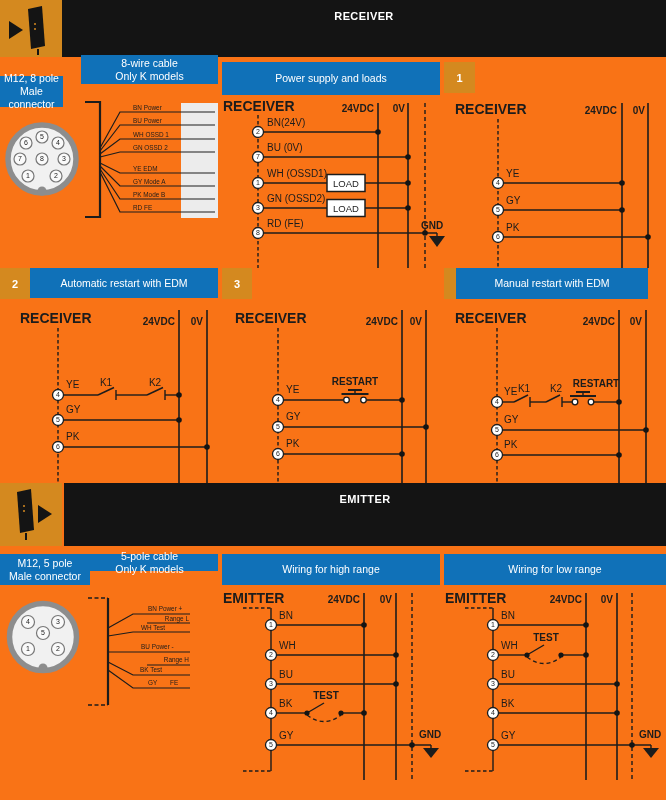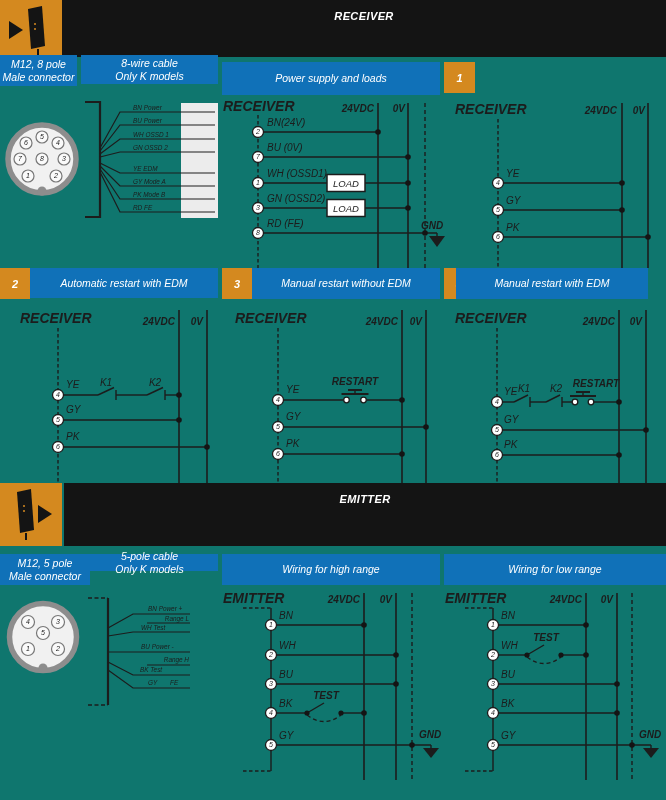--- a/index.html
+++ b/index.html
@@ -1,17 +1,17 @@
 <!DOCTYPE html>
 <html><head>
 <meta charset="utf-8">
 <style>
   html,body{margin:0;padding:0;background:#ffffff;}
-  .page{position:relative;width:666px;height:800px;background:#0f766e;overflow:hidden;
-        font-family:"Liberation Sans",sans-serif;font-style:italic;}
+  .page{position:relative;width:666px;height:800px;background:#f97316;overflow:hidden;
+        font-family:"Liberation Sans",sans-serif;}
   .banner{position:absolute;background:#141414;color:#fff;}
   .banner-title{text-align:center;padding-top:10px;font-size:11px;font-weight:bold;letter-spacing:.4px;}
   .icon-box{position:absolute;background:#d4891f;}
   .hdr{position:absolute;background:#1071b8;color:#fff;display:flex;align-items:center;
        justify-content:center;text-align:center;font-size:10.5px;line-height:13px;}
   .hdr-num{position:absolute;background:#d4891f;color:#fff;display:flex;align-items:center;
        justify-content:center;font-size:11px;font-weight:bold;}
   svg{position:absolute;display:block;}
   svg text{font-family:"Liberation Sans",sans-serif;fill:#1c1c1c;}
   .t-title{font-size:14px;font-weight:bold;}
@@ -40,21 +40,21 @@
   <div class="icon-box" style="left:0;top:0;width:62px;height:57px">
     <svg width="62" height="57" viewBox="0 0 62 57">
       <polygon points="9,21 9,39 23,30" fill="#141414"></polygon>
       <path d="M28,9 L42,6 L45,46 L31,49 Z" fill="#141414"></path>
       <circle cx="35" cy="24" r="1" fill="#d4891f"></circle>
         <circle cx="35" cy="29" r="1" fill="#d4891f"></circle>
       <line x1="38" y1="49" x2="38" y2="55" stroke="#141414" stroke-width="2"></line>
     </svg>
   </div>
 
-  <div class="hdr" style="left:0;top:55px;width:77px;height:31px">
+  <div class="hdr" style="left:0;top:76px;width:63px;height:31px">
     <div>
         <div>M12, 8 pole</div>
          <div>Male connector</div>
       </div>
   </div>
   <div class="hdr" style="left:81px;top:55px;width:137px;height:29px">
     <div>
         <div>8-wire cable</div>
          <div>Only K models</div>
       </div>
@@ -196,23 +196,20 @@
 
   <div class="hdr-num" style="left:0;top:268px;width:30px;height:31px">
       <span>2</span>
     </div>
   <div class="hdr" style="left:30px;top:268px;width:188px;height:30px">
       <div>Automatic restart with EDM</div>
     </div>
   <div class="hdr-num" style="left:222px;top:268px;width:30px;height:31px">
       <span>3</span>
     </div>
-  <div class="hdr" style="left:252px;top:268px;width:188px;height:31px">
-      <div>Manual restart without EDM</div>
-    </div>
   <div class="hdr-num" style="left:444px;top:268px;width:30px;height:31px">
       <span>4</span>
     </div>
   <div class="hdr" style="left:456px;top:268px;width:192px;height:31px">
       <div>Manual restart with EDM</div>
     </div>
 
   <svg style="left:0;top:300px" width="218" height="183" viewBox="0 0 218 183">
     <text class="t-title" x="20" y="23">RECEIVER</text>
     <text class="t-rail" x="175" y="25" text-anchor="end">24VDC</text>

